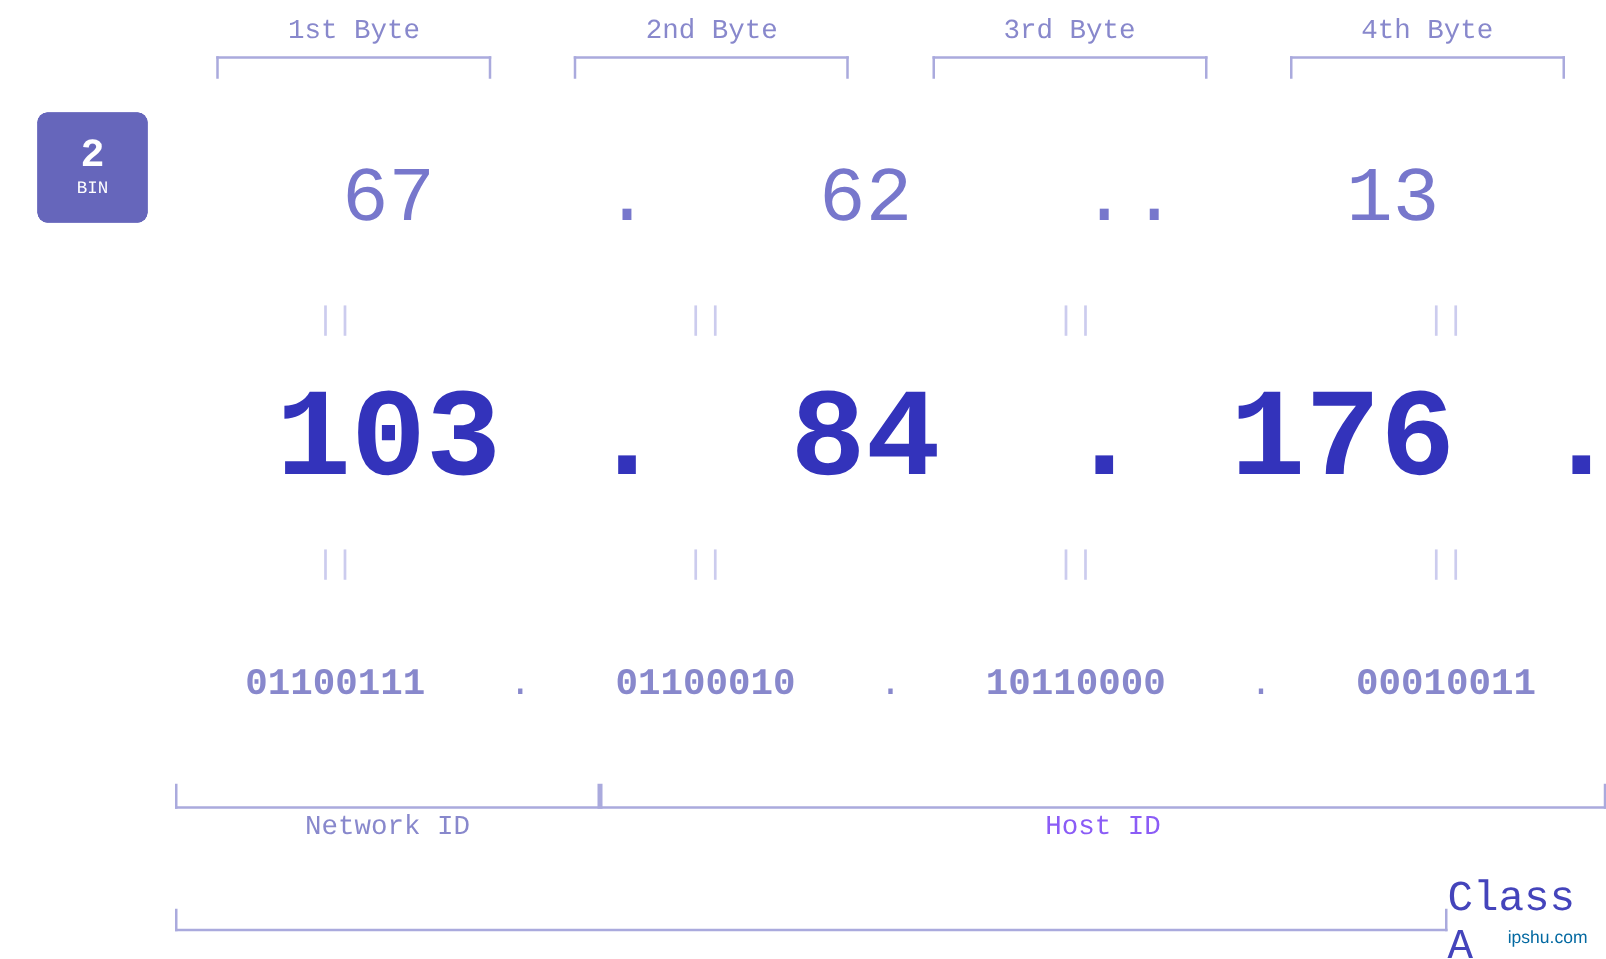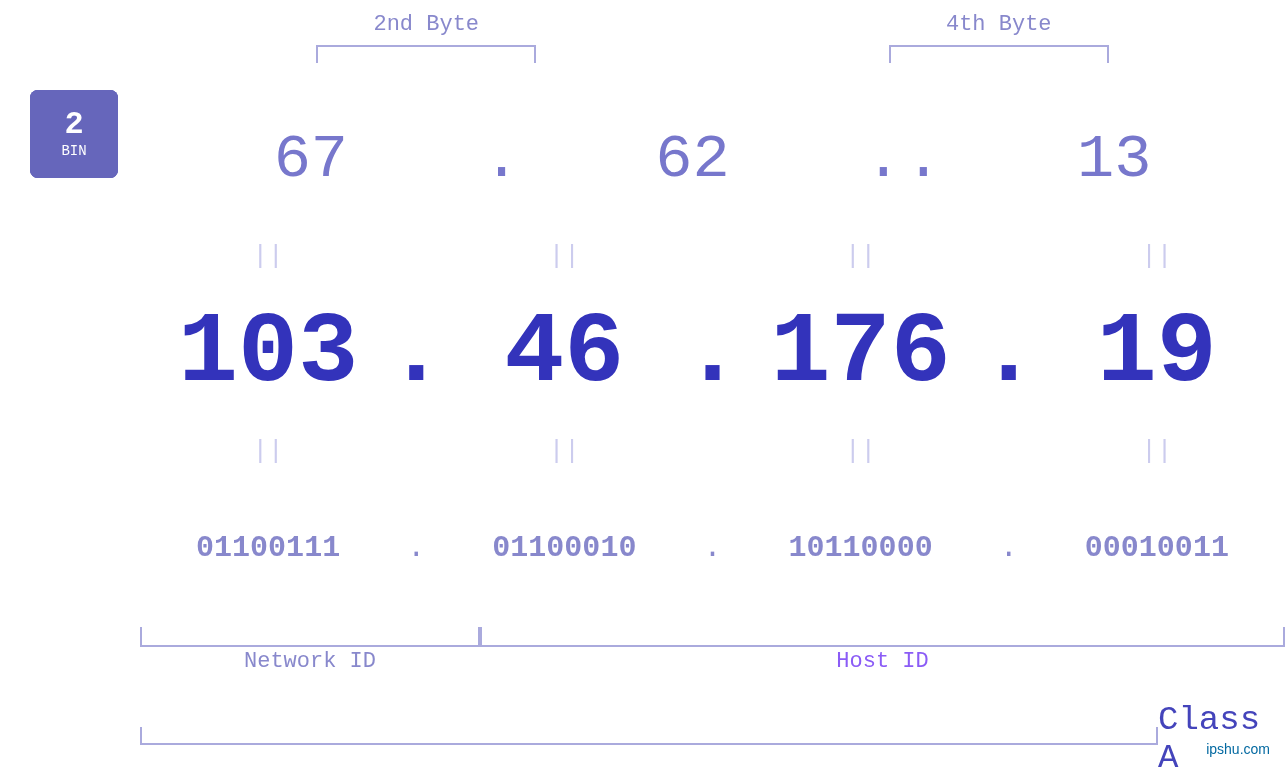--- a/index.html
+++ b/index.html
@@ -270,21 +270,29 @@
     <div class="base-badge">
       <span class="badge-number">2</span>
       <span class="badge-label">BIN</span>
     </div>
   </div>
 
   <div class="right-col">
 
     <div class="top-header">
       <div class="bc">
+        <span class="byte-label">1st Byte</span>
+        <div class="bracket-top"></div>
+      </div>
+      <div class="bc">
         <span class="byte-label">2nd Byte</span>
+        <div class="bracket-top"></div>
+      </div>
+      <div class="bc">
+        <span class="byte-label">3rd Byte</span>
         <div class="bracket-top"></div>
       </div>
       <div class="bc">
         <span class="byte-label">4th Byte</span>
         <div class="bracket-top"></div>
       </div>
     </div>
 
     <div class="rows-container">
 
@@ -328,33 +336,30 @@
       </div>
 
       <div class="data-row">
         <div class="cell">
           <span class="dec-value">103</span>
         </div>
         <div class="sep">
           <span style="font-size:100px; color:#3333bb; font-weight:bold; font-family:'Courier New',Courier,monospace;">.</span>
         </div>
         <div class="cell">
-          <span class="dec-value">46</span>
+          <span class="dec-value">84</span>
         </div>
         <div class="sep">
           <span style="font-size:100px; color:#3333bb; font-weight:bold; font-family:'Courier New',Courier,monospace;">.</span>
         </div>
         <div class="cell">
           <span class="dec-value">176</span>
         </div>
         <div class="sep">
           <span style="font-size:100px; color:#3333bb; font-weight:bold; font-family:'Courier New',Courier,monospace;">.</span>
-        </div>
-        <div class="cell">
-          <span class="dec-value">19</span>
         </div>
       </div>
 
       <div class="eq-row">
         <div class="cell">
           <span class="eq-symbol">||</span>
         </div>
         <div class="sep"></div>
         <div class="cell">
           <span class="eq-symbol">||</span>

